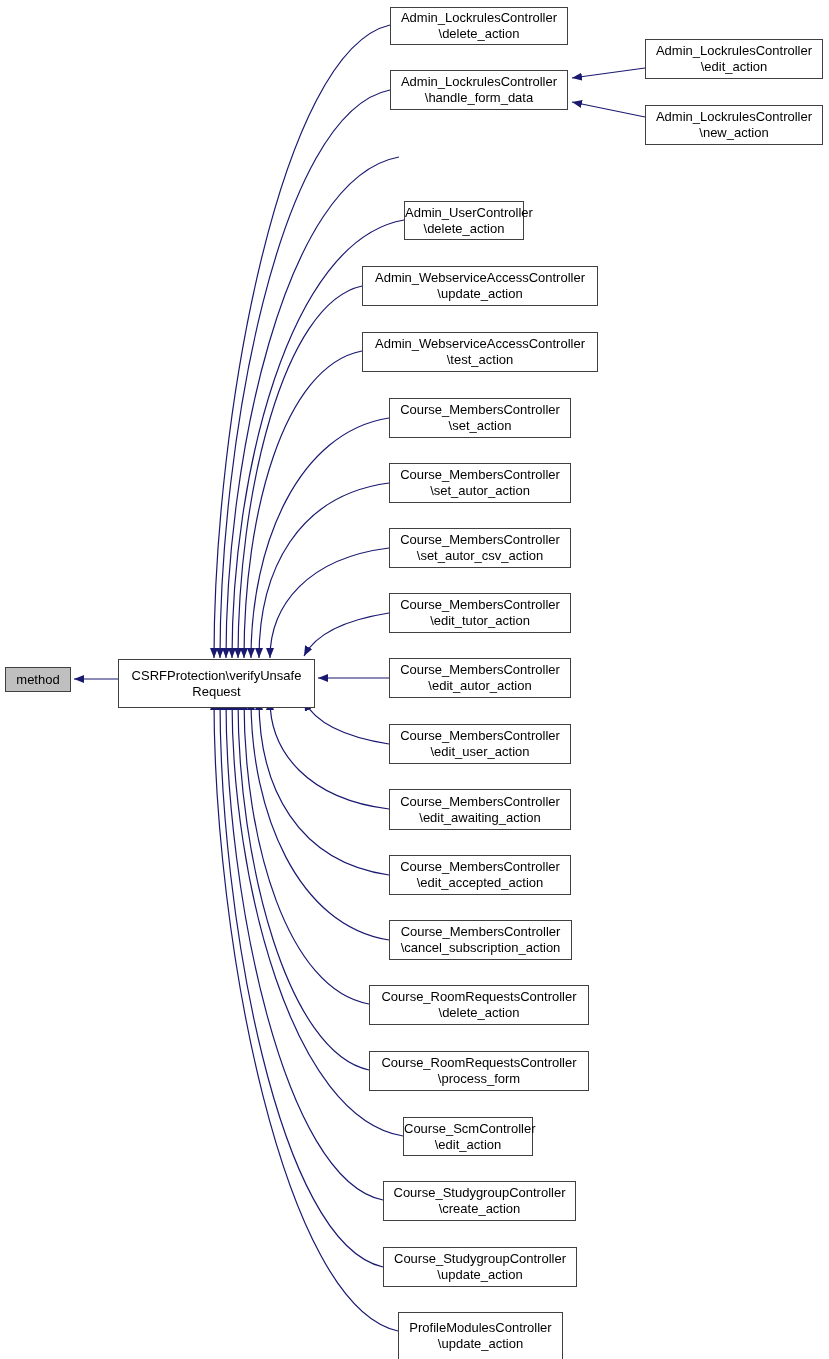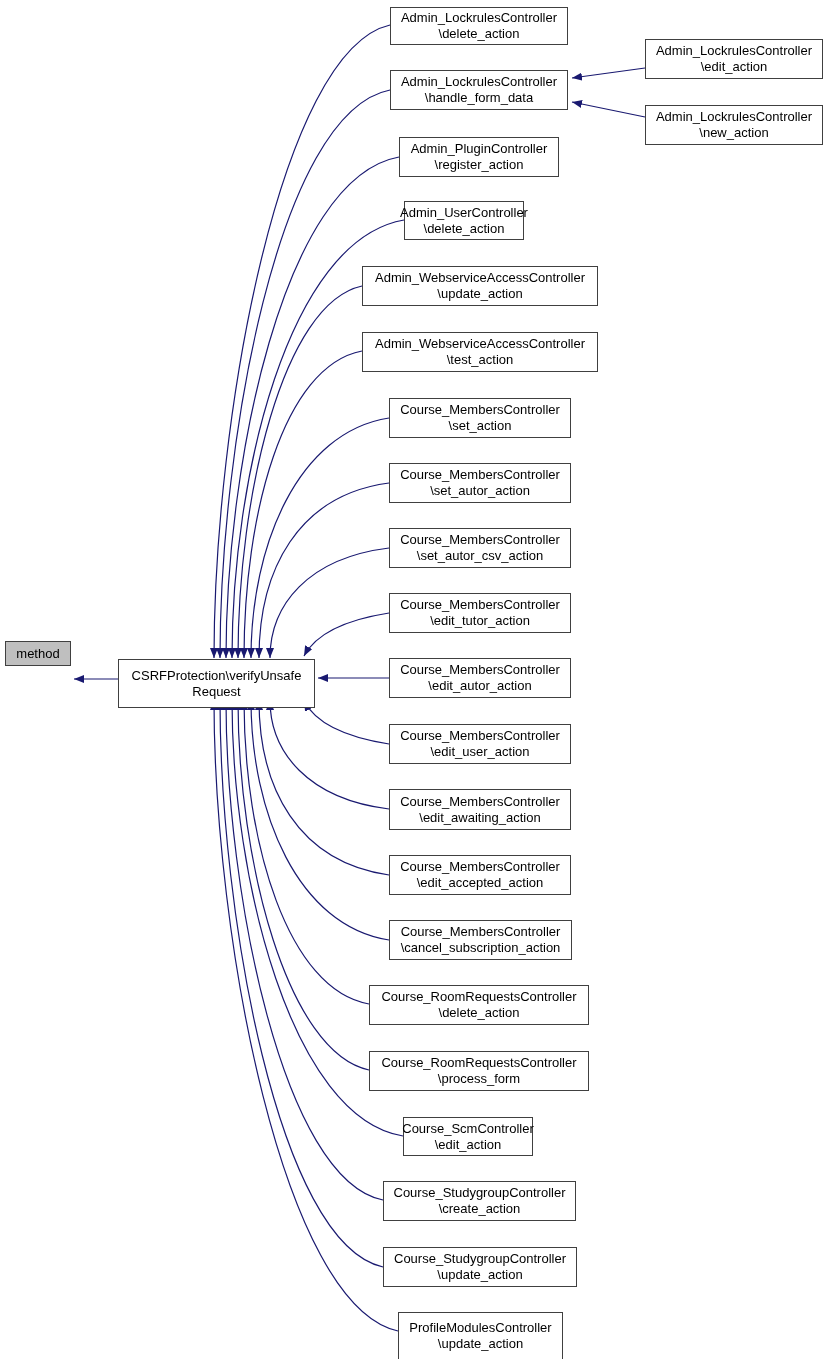--- a/index.html
+++ b/index.html
@@ -11,21 +11,20 @@
     overflow:hidden;
   }
   .edges{position:absolute;left:0;top:0;pointer-events:none;}
   .node{
     position:absolute;
     box-sizing:border-box;
     background:#ffffff;
     border:1px solid #404040;
     display:flex;
     flex-direction:column;
-    align-items:center;
     justify-content:center;
     text-align:center;
     font-size:13px;
     line-height:16px;
     color:#000000;
     white-space:nowrap;
     cursor:pointer;
   }
   .node.gray{background:#bfbfbf;}
   .node span{display:block;}
@@ -62,21 +61,21 @@
       <path d="M369,1070 C288,1053 238,863 238,700" marker-end="url(#ah)"></path>
       <path d="M403,1136 C292,1118 232,880 232,700" marker-end="url(#ah)"></path>
       <path d="M383,1200 C283,1180 226,893 226,700" marker-end="url(#ah)"></path>
       <path d="M383,1267 C278,1244 220,913 220,700" marker-end="url(#ah)"></path>
       <path d="M398,1331 C283,1306 214,938 214,700" marker-end="url(#ah)"></path>
       <path d="M645,68 L572,78" marker-end="url(#ah)"></path>
       <path d="M645,117 L572,102" marker-end="url(#ah)"></path>
     </g>
   </svg>
 
-  <div class="node gray" style="left:5px;top:641px;width:66px;height:25px">
+  <div class="node gray" style="left:5px;top:667px;width:66px;height:25px">
     <span>method</span>
   </div>
 
   <div class="node" style="left:118px;top:659px;width:197px;height:49px">
     <span>CSRFProtection\verifyUnsafe</span>
     <span>Request</span>
   </div>
 
   <div class="node" style="left:390px;top:7px;width:178px;height:38px">
     <span>Admin_LockrulesController</span>
@@ -91,24 +90,20 @@
   <div class="node" style="left:645px;top:39px;width:178px;height:40px">
     <span>Admin_LockrulesController</span>
     <span>\edit_action</span>
   </div>
 
   <div class="node" style="left:645px;top:105px;width:178px;height:40px">
     <span>Admin_LockrulesController</span>
     <span>\new_action</span>
   </div>
 
-  <div class="node" style="left:399px;top:137px;width:160px;height:40px">
-    <span>Admin_PluginController</span>
-    <span>\register_action</span>
-  </div>
 
   <div class="node" style="left:404px;top:201px;width:120px;height:39px">
     <span>Admin_UserController</span>
     <span>\delete_action</span>
   </div>
 
   <div class="node" style="left:362px;top:266px;width:236px;height:40px">
     <span>Admin_WebserviceAccessController</span>
     <span>\update_action</span>
   </div>

